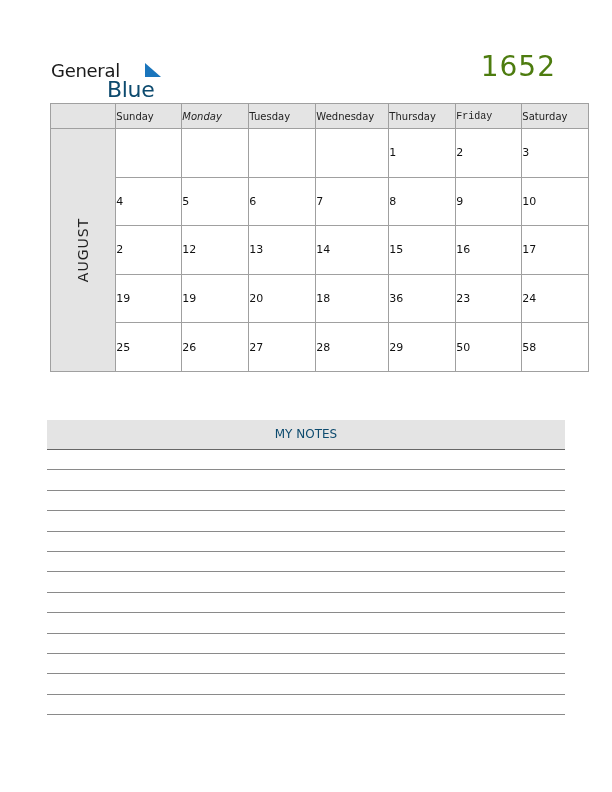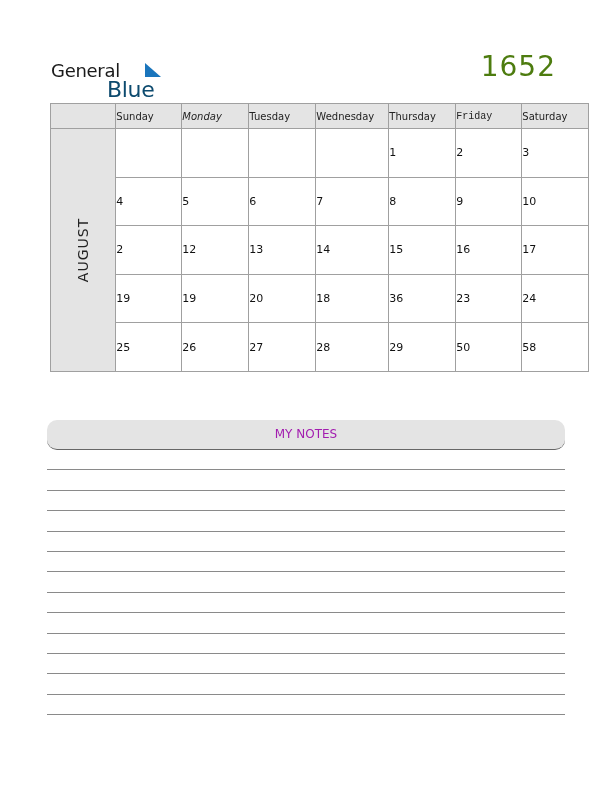--- a/index.html
+++ b/index.html
@@ -8,21 +8,21 @@
     .logo .g { position: absolute; left: 0; top: 0; font-size: 18px; color: #1a1a1a; letter-spacing: -0.3px; }
     .logo .b { position: absolute; left: 56px; top: 17px; font-size: 22px; color: #0c4a6e; letter-spacing: -0.3px; }
     .logo svg { position: absolute; left: 94px; top: 3px; }
     .year { position: absolute; right: 56px; top: 50px; font-size: 28px; color: #4d7c0f; letter-spacing: 1px; }
     table.cal { position: absolute; left: 50px; top: 103px; border-collapse: collapse; }
     table.cal td, table.cal th { border: 1px solid #a0a0a0; padding: 0; text-align: left; }
     table.cal th { background: #e4e4e4; font-weight: normal; font-size: 10px; height: 24px; color: #222; }
     table.cal td.day { font-size: 11px; height: 47.6px; color: #111; }
     table.cal td.month { background: #e4e4e4; width: 36px; position: relative; }
     .month-label { display: inline-block; transform: rotate(-90deg); font-size: 14px; letter-spacing: 1px; white-space: nowrap; color: #222; }
-    .notes-header { position: absolute; left: 47px; top: 420px; width: 518px; height: 29px; background: #e4e4e4; border-bottom: 1px solid #666; text-align: center; line-height: 29px; font-size: 12px; color: #a21caf; border-radius: 10px; }
+    .notes-header { position: absolute; left: 47px; top: 420px; width: 518px; height: 29px; background: #e4e4e4; border-bottom: 1px solid #666; text-align: center; line-height: 29px; font-size: 12px; color: #0c4a6e; }
     .note-line { position: absolute; left: 47px; width: 518px; height: 0; border-top: 1px solid #8a8a8a; }
   </style>
 </head>
 <body>
 
 <div class="logo">
   <span class="g">General</span>
   <svg width="16" height="14" viewBox="0 0 16 14">
       <polygon points="0,0 16,14 0,14" fill="#1a75bc"></polygon>
     </svg>

